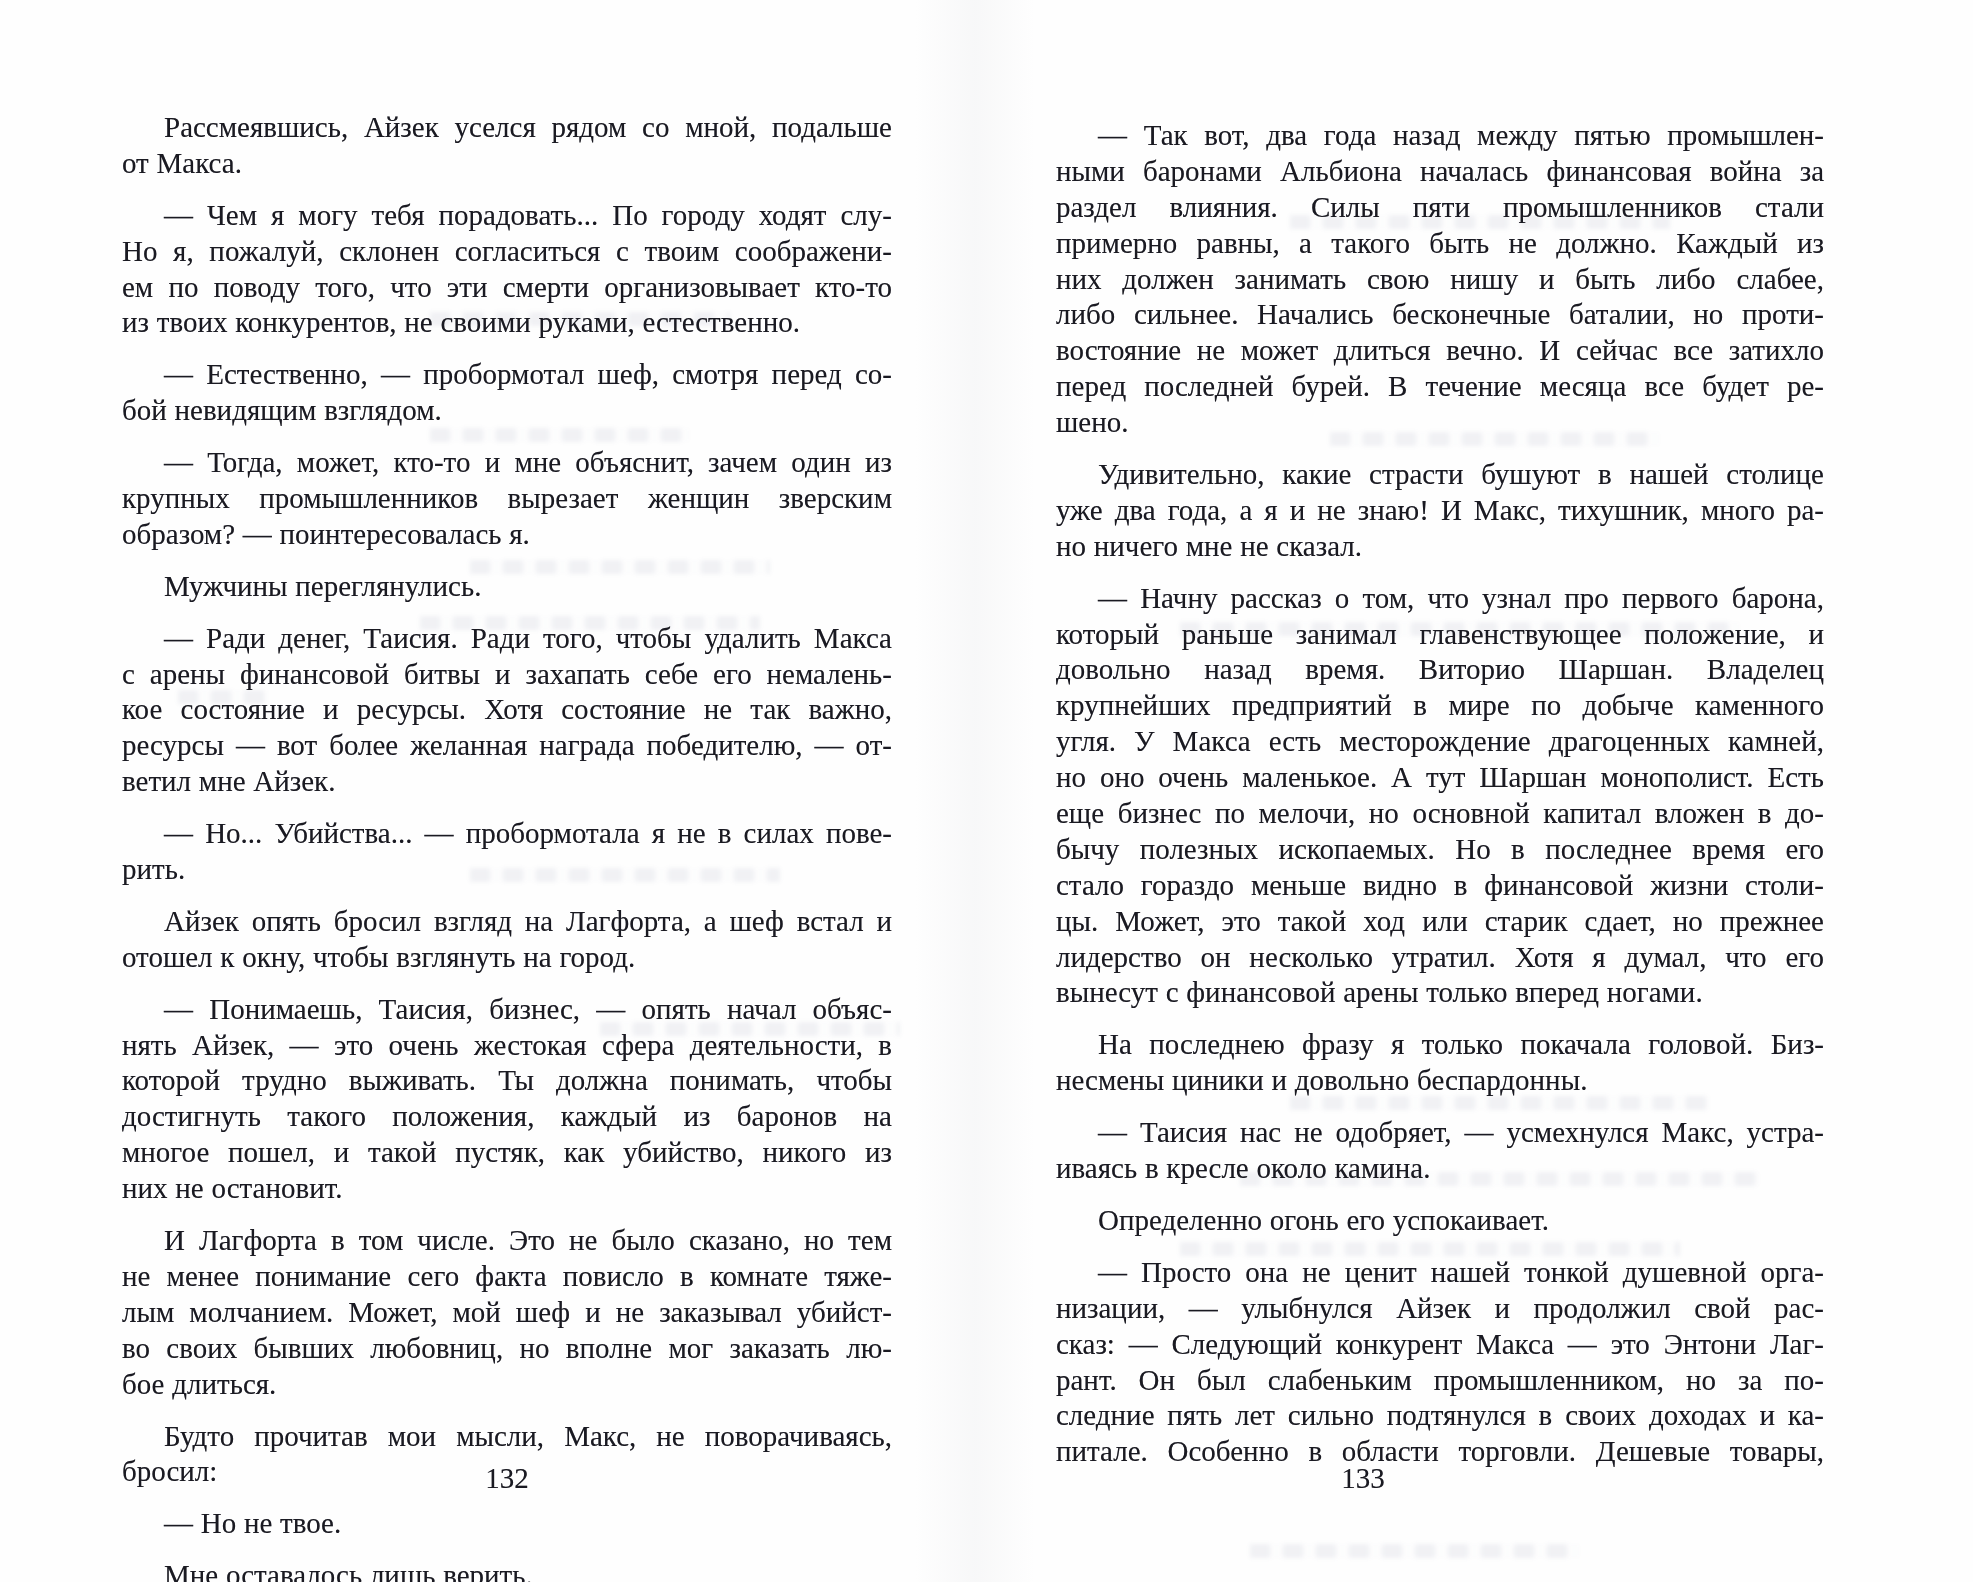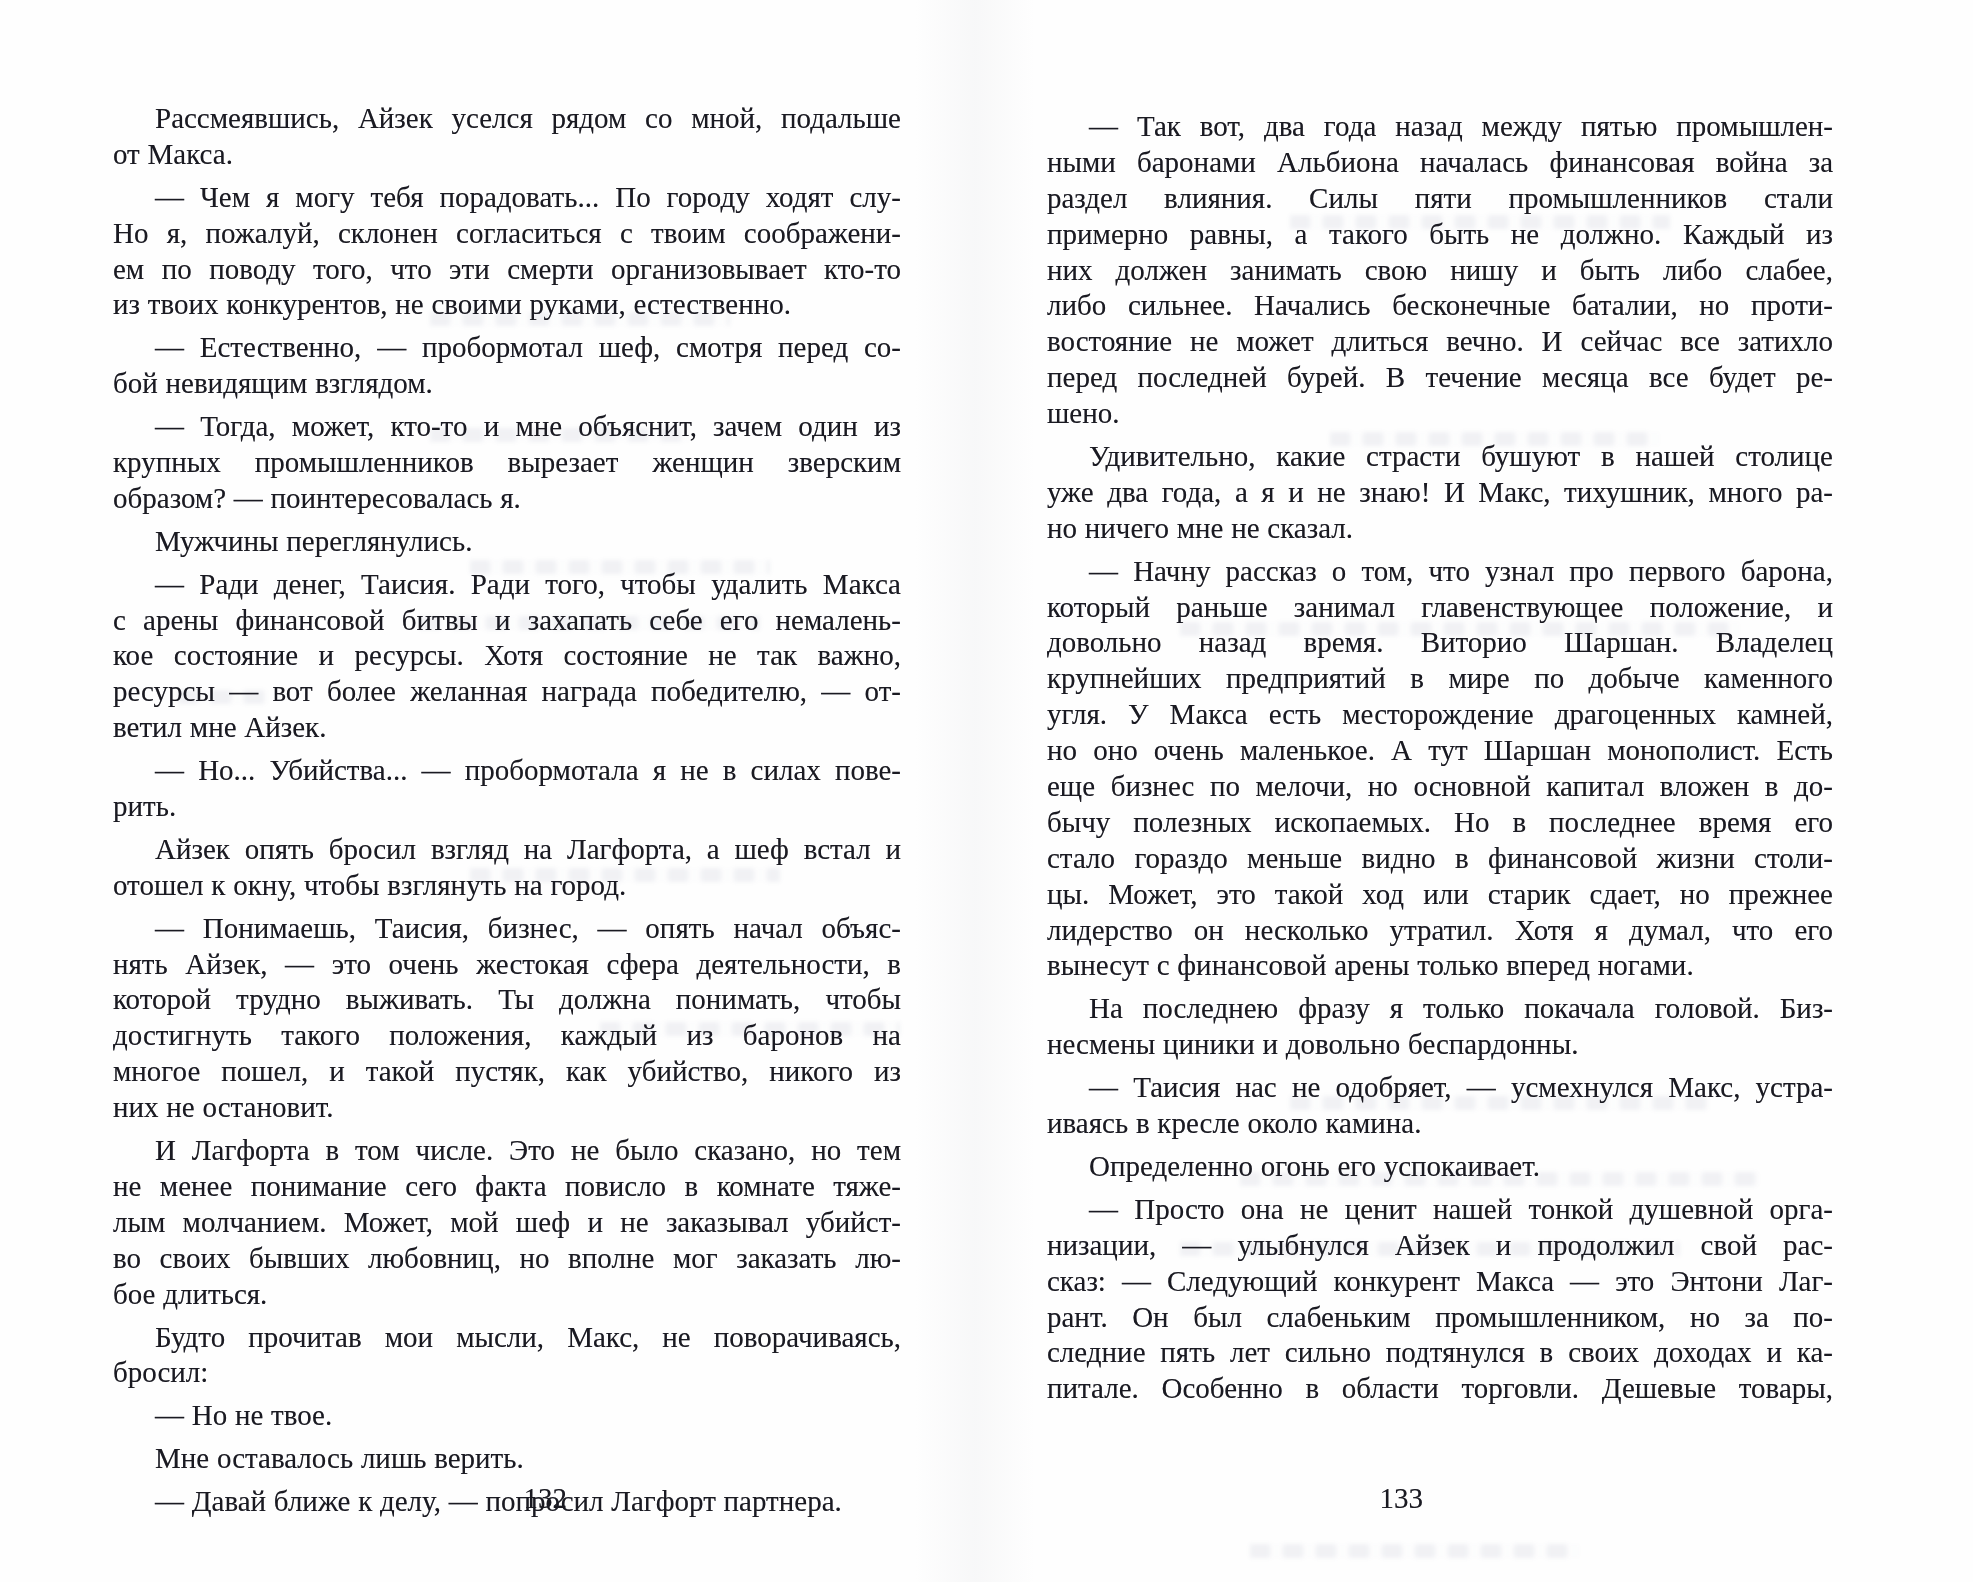--- a/index.html
+++ b/index.html
@@ -15,38 +15,37 @@
   .gutter-shade{
     position:absolute;top:0;left:915px;width:120px;height:1582px;
     background:linear-gradient(90deg,rgba(190,192,200,0) 0%,rgba(190,192,200,0.10) 50%,rgba(190,192,200,0) 100%);
     pointer-events:none;
   }
   .page-text{
     position:absolute;
   }
   .page-text.left{ left:106px; top:94px;  width:802px; }
   .page-text.right{ left:1040px; top:102px; width:800px; }
-  .para{margin:7px;padding:0;}
+  .para{margin:16px;padding:0;}
   .line{
     font-size:29px;
     line-height:35.9px;
     height:35.9px;
     overflow:hidden;
     text-align:justify;
     text-align-last:justify;
     text-shadow:0 0 0.6px rgba(26,26,34,0.45);
     word-spacing:0.5px;
   }
   .line.indent{ text-indent:42px; }
   .line.para-end{ text-align-last:left; }
   .pagenum{
     position:absolute;top:1462px;width:120px;
-    text-align:right;font-size:29px;
+    text-align:center;font-size:29px;
     text-shadow:0 0 0.6px rgba(26,26,34,0.45);
-    margin-top:20px;
   }
   .pagenum.left{ left:447px; }
   .pagenum.right{ left:1303px; }
   
   .smudge{
     position:absolute;height:14px;
     background:repeating-linear-gradient(90deg,
       rgba(88,96,134,0.16) 0px, rgba(88,96,134,0.16) 20px,
       rgba(88,96,134,0.02) 20px, rgba(88,96,134,0.02) 33px);
     filter:blur(2px);

